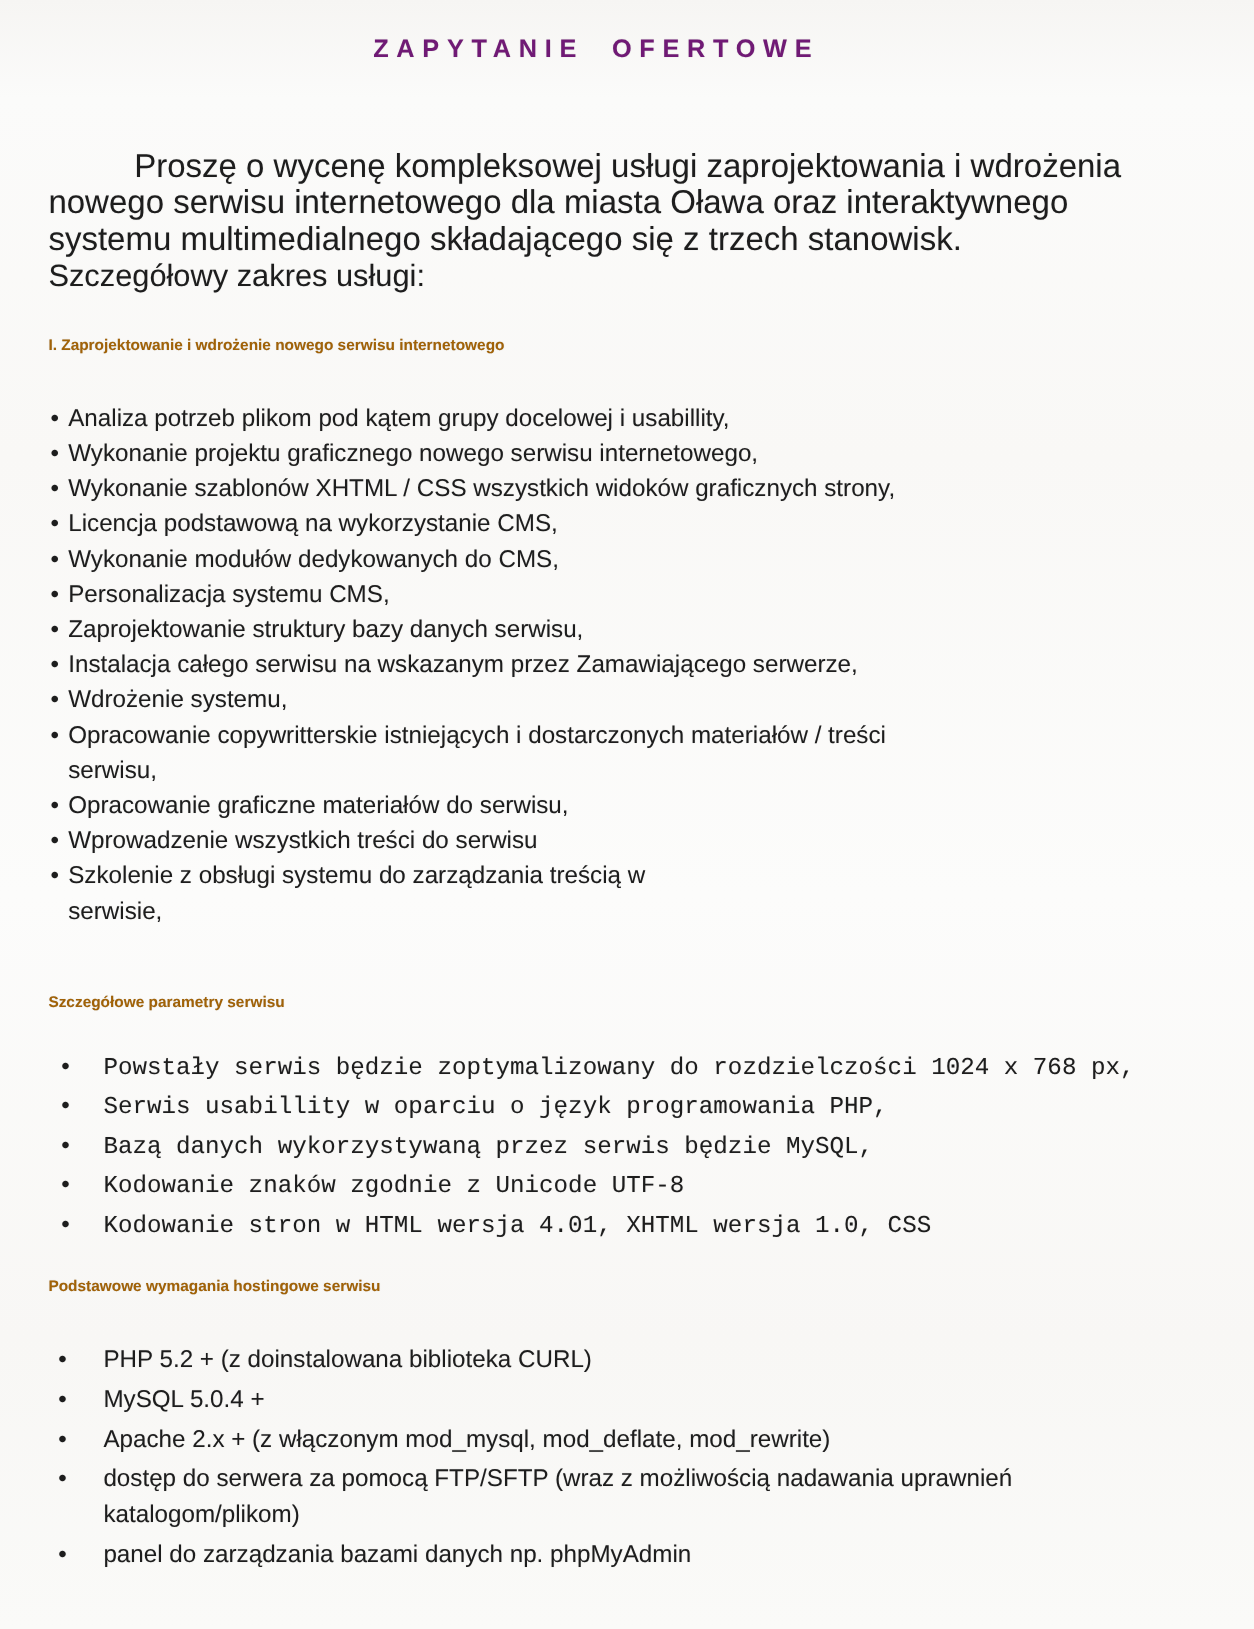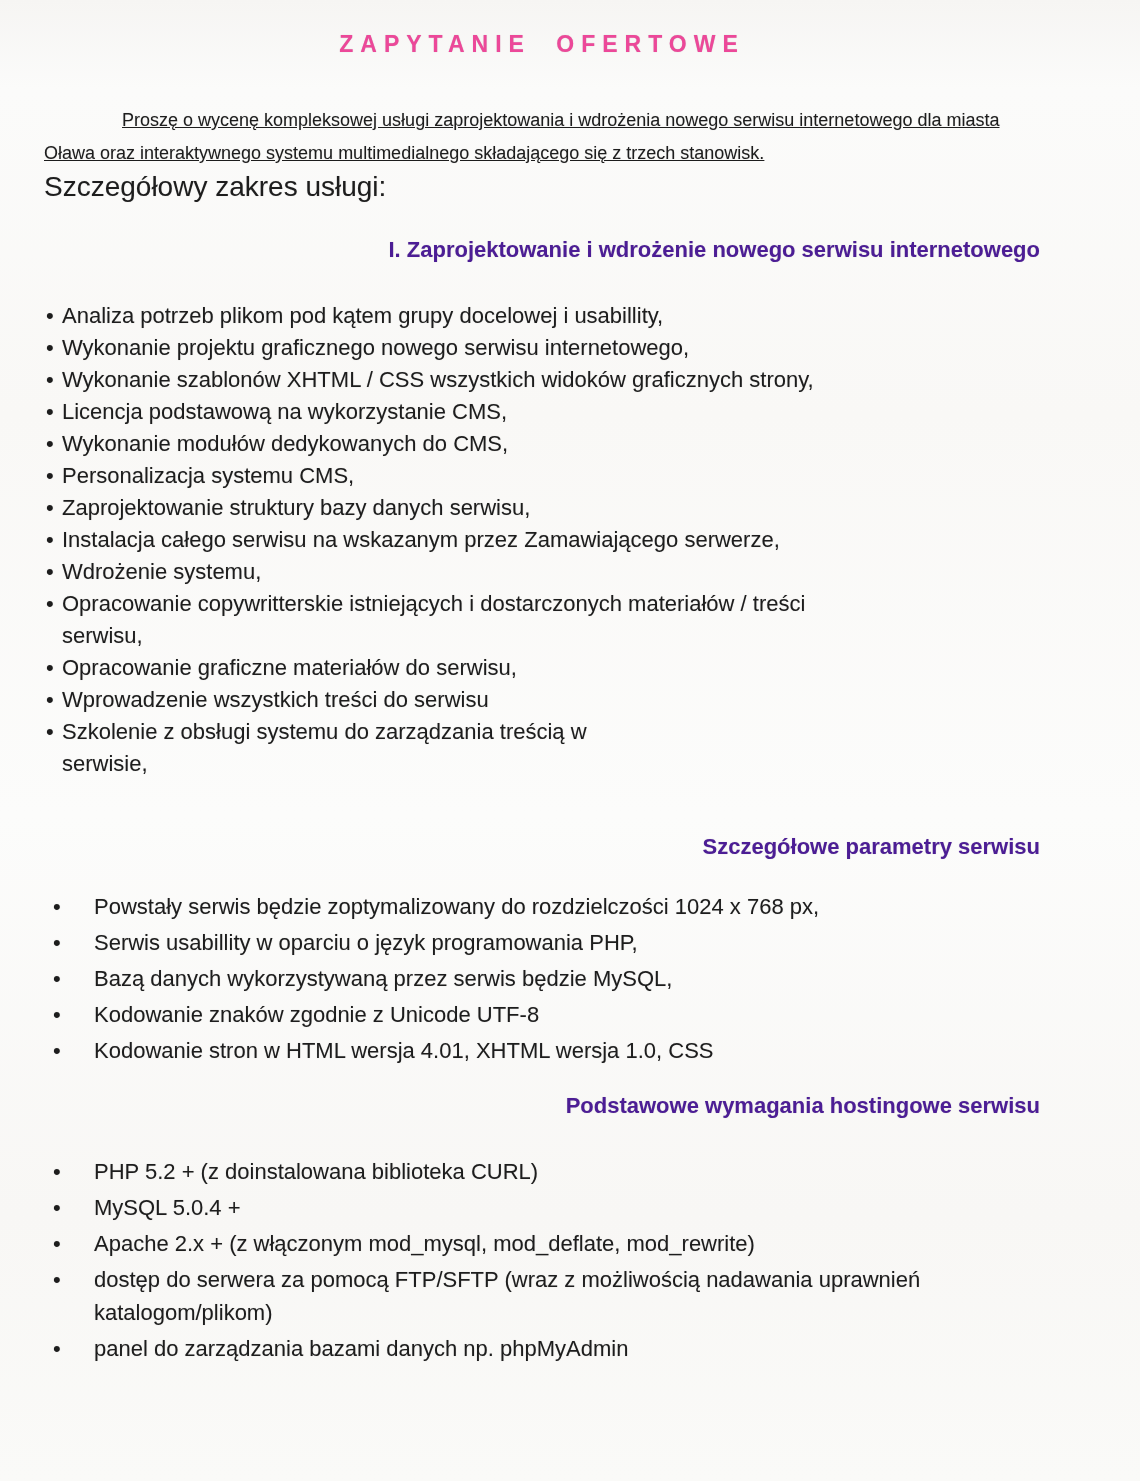--- a/index.html
+++ b/index.html
@@ -25,42 +25,40 @@
   }
   .doc-title {
     margin: 0;
     padding-top: 4px;
     text-align: center;
     font-size: 23px;
     line-height: 33px;
     font-weight: 700;
     letter-spacing: 7px;
     word-spacing: 12px;
-    color: #ec4899;
+    color: #701a75;
   }
   .intro {
-    margin: 43px 0 0 0;
-    font-size: 18px;
+    margin: 74px 0 0 0;
+    font-size: 30px;
     line-height: 33px;
     text-indent: 78px;
     max-width: 1000px;
-    text-decoration: underline;
   }
   .scope {
     margin: 0;
     font-size: 28px;
     line-height: 33px;
   }
   h2.sec-heading {
     margin: 0;
-    font-size: 22px;
+    font-size: 14px;
     line-height: 33px;
     font-weight: 700;
-    color: #4c1d95;
-    text-align: right;
+    color: #a16207;
   }
   section.sec1 h2.sec-heading { margin-top: 30px; }
   section.sec2 h2.sec-heading { margin-top: 50px; }
   section.sec3 h2.sec-heading { margin-top: 22px; }
 
   ul.list {
     list-style: none;
     margin: 0;
     padding: 0;
     font-size: 22px;
@@ -76,21 +74,21 @@
   }
   
   .sec1 ul.list { margin-top: 34px; }
   .sec1 ul.list li {
     padding-left: 18px;
     line-height: 32px;
   }
   .sec1 ul.list li::before { left: 2px; }
 
   
-  .sec2 ul.list { margin-top: 27px; }
+  .sec2 ul.list { margin-top: 27px; font-family: Liberation Mono, monospace; }
   .sec3 ul.list { margin-top: 33px; }
   .sec2 ul.list li,
   .sec3 ul.list li {
     padding-left: 50px;
     line-height: 33px;
     margin-bottom: 3px;
   }
   .sec2 ul.list li::before,
   .sec3 ul.list li::before { left: 9px; }
 </style>

